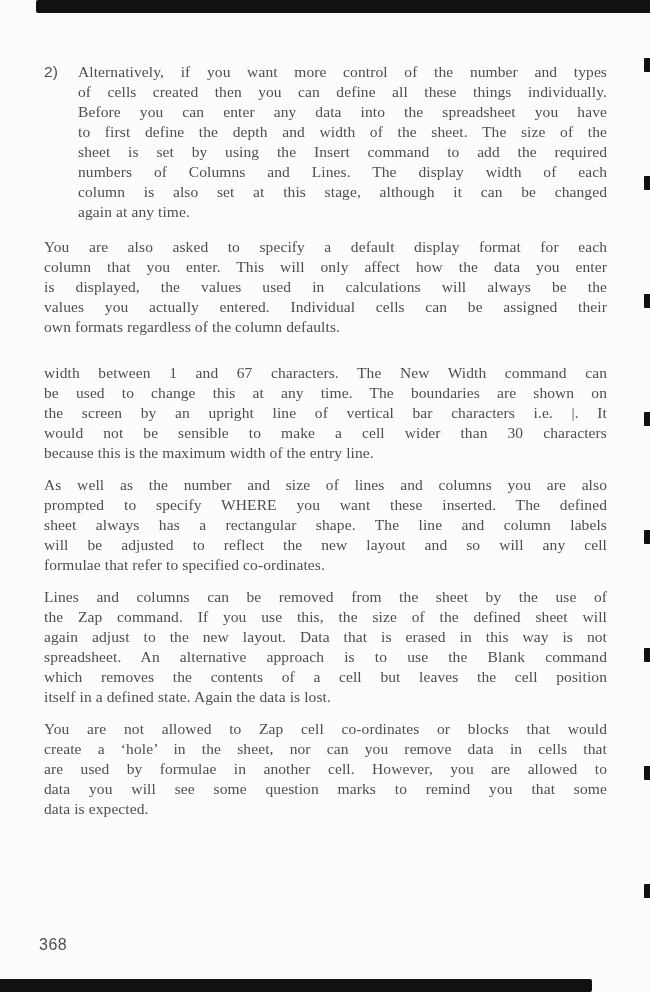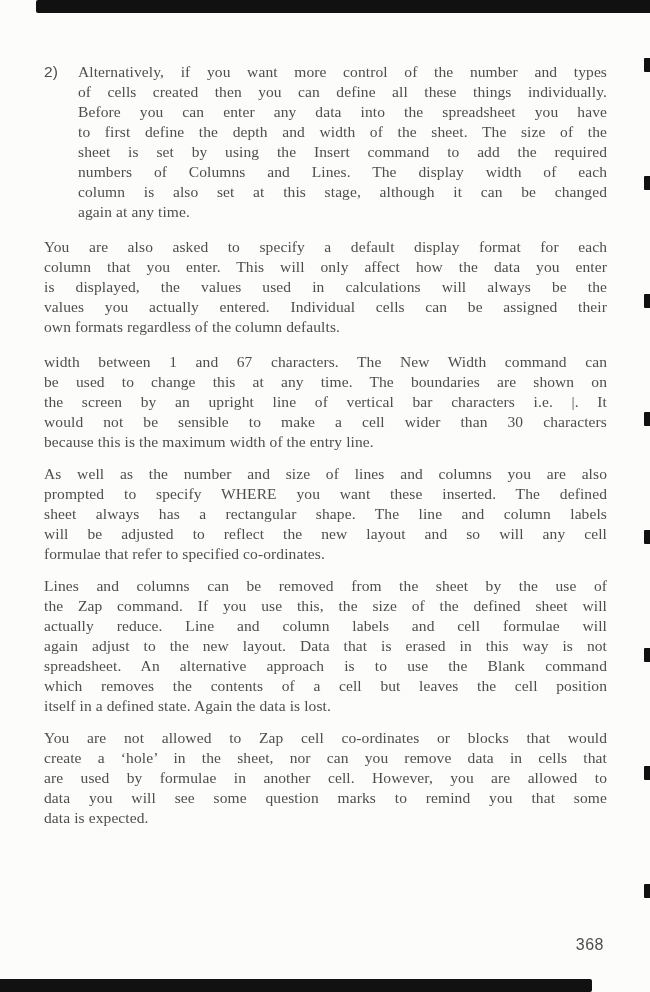--- a/index.html
+++ b/index.html
@@ -18,39 +18,40 @@
     position: absolute;
     left: 44px; top: 62px;
     width: 563px;
     color: var(--text-color, #4e4e4e);
     font-size: 15.5px;
     line-height: 20px;
     letter-spacing: 0.1px;
   }
   .para { margin: 0 0 12px 0; position: relative; }
   .para:nth-child(1) { margin-bottom: 15px; }
-  .para:nth-child(2) { margin-bottom: 15px; }
+  .para:nth-child(2) { margin-bottom: 26px; }
   .para.list-item { padding-left: 34px; }
   .para .marker {
     position: absolute; left: 0; top: 0;
     line-height: 20px;
   }
   .line {
     text-align: justify;
     text-align-last: justify;
     font-family: Liberation Serif, serif;
   }
   .line.last { text-align-last: left; }
   .page-number {
     position: absolute;
     left: 0; top: 936px; width: 604px;
-    text-align: right;
+    text-align: left;
     color: var(--text-color, #4e4e4e);
     font-size: 16px;
     letter-spacing: 0.5px;
+    padding-left: 39px;
   }
   
   .scan-bar-top {
     position: absolute; top: 0; left: 36px; right: 0; height: 13px;
     background: var(--bar-color, #111);
     border-radius: 2px 0 0 2px;
   }
   .scan-bar-bottom {
     position: absolute; bottom: 0; left: 0; width: 592px; height: 13px;
     background: var(--bar-color, #111);
@@ -98,21 +99,20 @@
       <div class="para">
         <div class="line">As well as the number and size of lines and columns you are also</div>
         <div class="line">prompted to specify WHERE you want these inserted. The defined</div>
         <div class="line">sheet always has a rectangular shape. The line and column labels</div>
         <div class="line">will be adjusted to reflect the new layout and so will any cell</div>
         <div class="line last">formulae that refer to specified co-ordinates.</div>
       </div>
       <div class="para">
         <div class="line">Lines and columns can be removed from the sheet by the use of</div>
         <div class="line">the Zap command. If you use this, the size of the defined sheet will</div>
-        <div class="line">actually reduce. Line and column labels and cell formulae will</div>
         <div class="line">again adjust to the new layout. Data that is erased in this way is not</div>
         <div class="line">spreadsheet. An alternative approach is to use the Blank command</div>
         <div class="line">which removes the contents of a cell but leaves the cell position</div>
         <div class="line last">itself in a defined state. Again the data is lost.</div>
       </div>
       <div class="para">
         <div class="line">You are not allowed to Zap cell co-ordinates or blocks that would</div>
         <div class="line">create a ‘hole’ in the sheet, nor can you remove data in cells that</div>
         <div class="line">are used by formulae in another cell. However, you are allowed to</div>
         <div class="line">data you will see some question marks to remind you that some</div>

